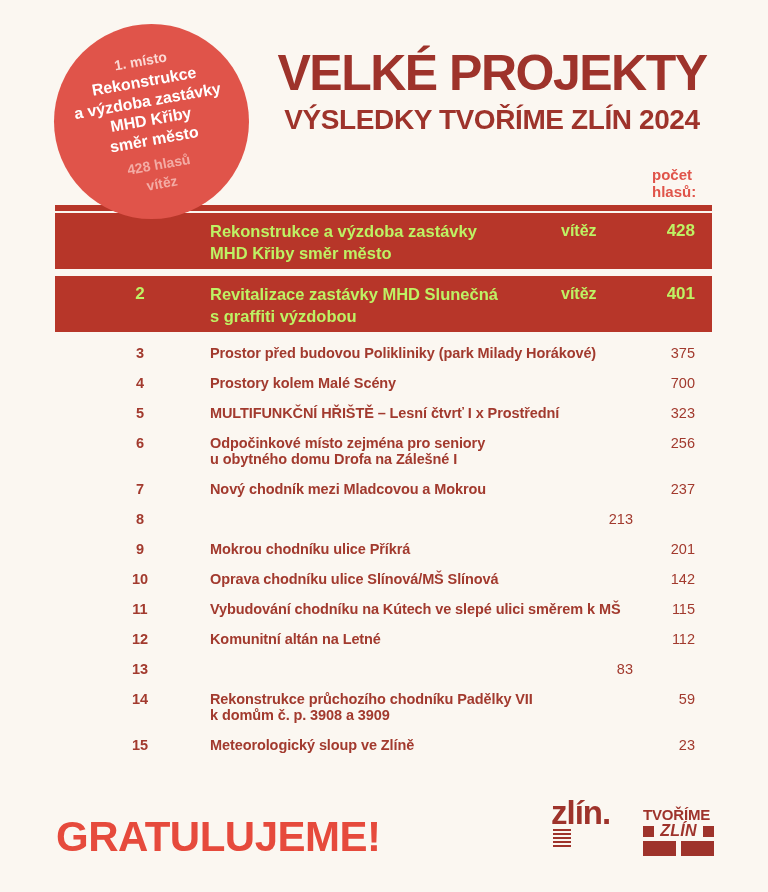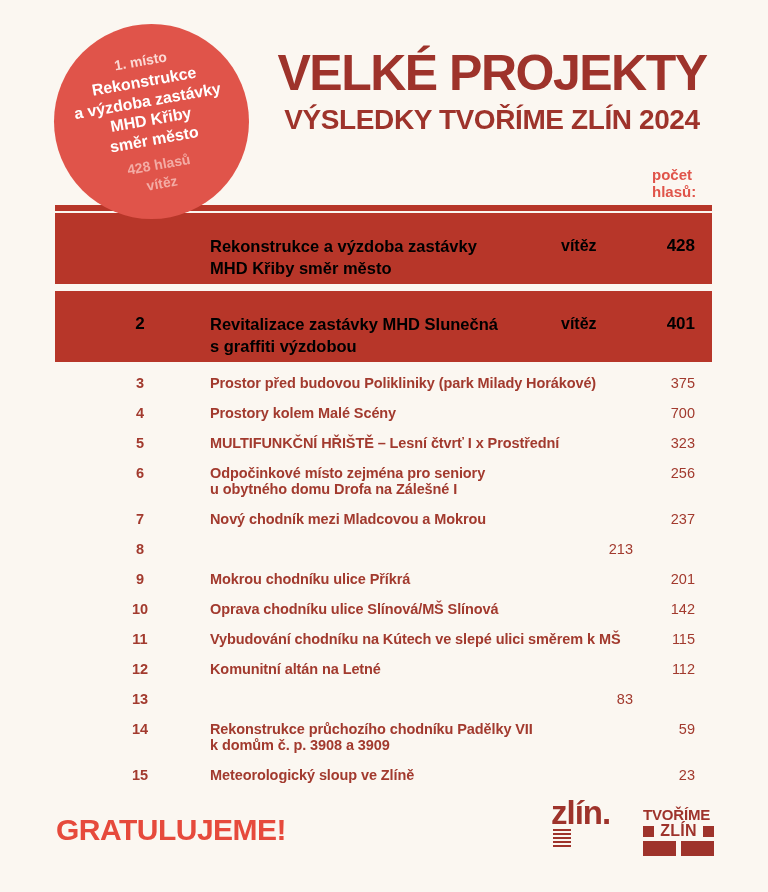--- a/index.html
+++ b/index.html
@@ -24,49 +24,49 @@
   .header{position:absolute;left:258px;top:48px;width:468px;text-align:center;color:var(--dark);}
   .title{font-size:50px;font-weight:700;letter-spacing:-1.5px;line-height:1.0;}
   .subtitle{font-size:28px;font-weight:700;letter-spacing:-0.4px;margin-top:6px;}
   .votes-label{position:absolute;left:652px;top:166px;font-size:15px;font-weight:600;
                color:var(--salmon);line-height:17px;white-space:pre-line;}
 
   
   .results{position:absolute;left:55px;top:205px;width:657px;}
   .header-rule{height:6px;background:var(--band);margin-bottom:2px;}
   .row{display:grid;align-items:start;color:var(--rowtext);}
-  .row.highlight{grid-template-columns:155px 1fr 85px 62px;background:var(--band);color:#000000;
-                 padding:22px 17px 5px 0;margin-top:0;}
+  .row.highlight{grid-template-columns:155px 1fr 85px 62px;background:var(--band);color:#bef264;
+                 padding:7px 17px 5px 0;margin-top:0;}
   .row.highlight + .row.highlight{margin-top:7px;}
   .row.highlight .name{font-size:16.5px;font-weight:700;line-height:22px;}
   .row.highlight .rank{font-size:17px;font-weight:700;line-height:22px;}
   .row.highlight .status{font-size:16px;font-weight:600;line-height:22px;padding-left:13px;}
   .row.highlight .votes{font-size:17px;font-weight:700;line-height:22px;}
   .row.normal{grid-template-columns:155px 1fr 62px;padding-right:17px;margin-bottom:14px;}
   .row.normal:first-of-type{margin-top:13px;}
   .rows-plain{margin-top:13px;}
   .row.normal .rank{font-size:14.5px;font-weight:600;line-height:16px;}
   .row.normal .name{font-size:14.5px;font-weight:600;line-height:16px;letter-spacing:-0.1px;}
   .row.normal .votes{font-size:14.5px;font-weight:400;line-height:16px;}
   .rank{text-align:center;padding-left:15px;}
   .name{white-space:pre-line;min-width:0;}
   .votes{text-align:right;}
 
   
-  .congrats{position:absolute;left:56px;top:813px;font-size:30px;font-weight:700;
+  .congrats{position:absolute;left:56px;top:813px;font-size:42px;font-weight:700;
             letter-spacing:-0.5px;color:var(--bright);}
   .zlin-logo{position:absolute;left:551px;top:798px;color:var(--dark);}
   .zlin-word{font-size:33px;font-weight:700;letter-spacing:-1px;line-height:30px;display:block;}
   .zlin-stripes{width:18px;height:19px;margin:1px 0 0 2px;
     background:repeating-linear-gradient(180deg,var(--dark) 0 2.2px,var(--bg) 2.2px 4px);}
   .tz-logo{position:absolute;left:643px;top:808px;width:71px;color:var(--dark);}
   .tz-line1{font-size:15.5px;font-weight:700;letter-spacing:-0.2px;line-height:14px;transform:scaleX(0.97);transform-origin:left;}
   .tz-line2{display:flex;align-items:center;justify-content:space-between;margin-top:2px;}
   .tz-sq{width:11px;height:11px;background:var(--dark);}
-  .tz-zlin{font-size:16px;font-weight:700;letter-spacing:0.2px;line-height:14px;}
+  .tz-zlin{font-size:16px;font-weight:700;letter-spacing:0.2px;line-height:14px;font-style:italic;}
   .tz-line3{display:flex;justify-content:space-between;margin-top:3px;}
   .tz-brick{width:33px;height:15px;background:var(--dark);}
 </style>
 </head>
 <body>
 
 <div class="page">
 
   <div class="badge">
     <div class="badge-inner">

